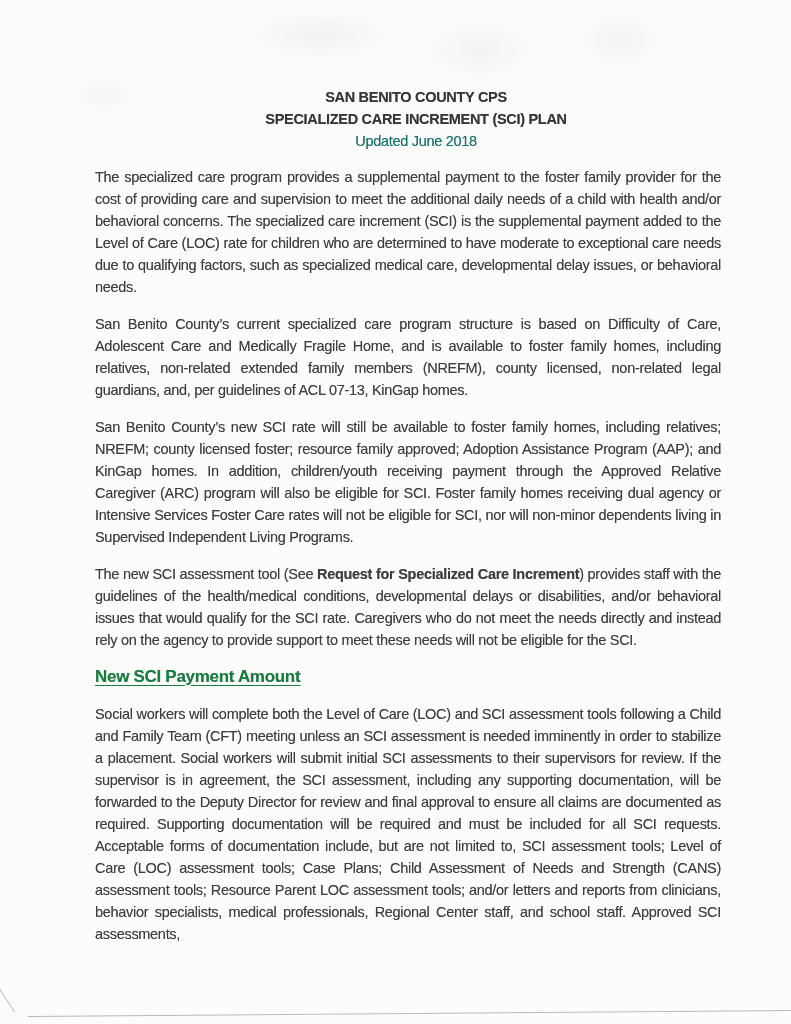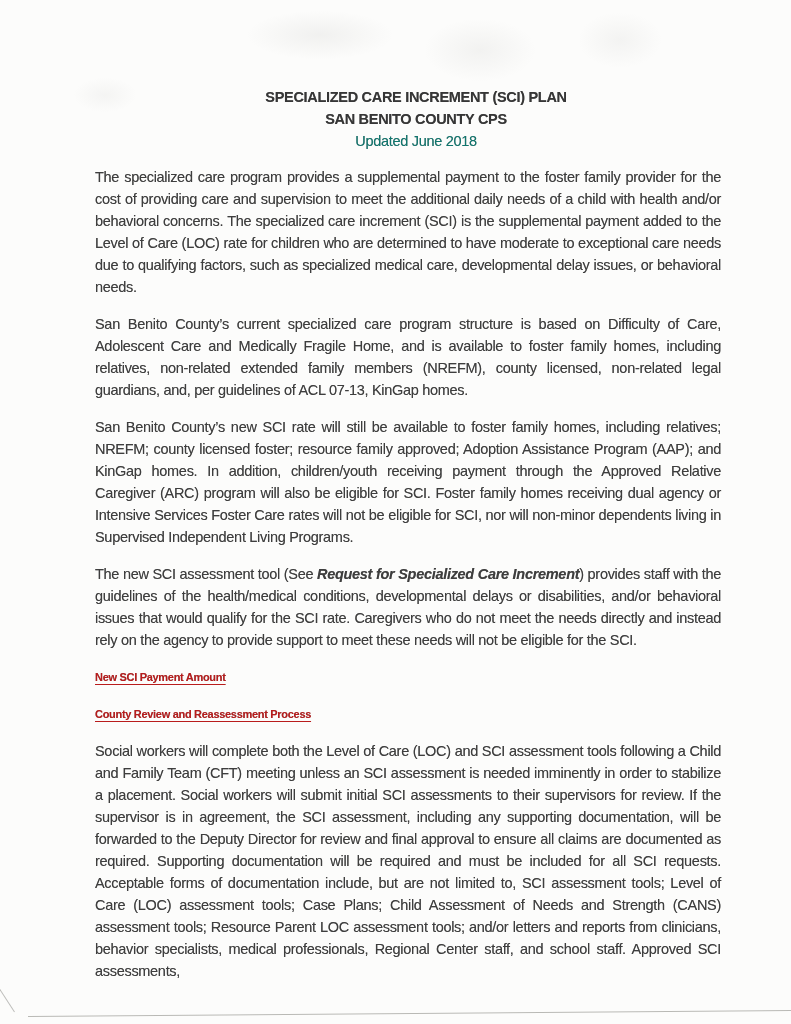--- a/index.html
+++ b/index.html
@@ -36,30 +36,30 @@
     color: #0f766e;
   }
   p.body-par {
     margin: 0 16px 15px 0;
     text-align: justify;
   }
   p.single-line {
     text-align: left;
   }
   h2.section-heading {
-    font-size: 11px;
+    font-size: 17px;
     line-height: 22px;
     font-weight: bold;
-    color: #b91c1c;
+    color: #15803d;
     margin: 6px 0 15px 0;
     text-decoration: underline;
     text-underline-offset: 3px;
     letter-spacing: -0.3px;
   }
-  .bi { font-weight: bold; font-style: italic; }
+  .bi { font-weight: bold; }
   .it { }
 
   
   .artifact { position: absolute; pointer-events: none; }
   .smudge-a {
     left: 215px; top: 0; width: 210px; height: 70px;
     background: radial-gradient(closest-side, rgba(140,140,135,0.10), rgba(140,140,135,0) 70%);
   }
   .smudge-b {
     left: 400px; top: 5px; width: 160px; height: 90px;
@@ -90,36 +90,35 @@
 <body>
 
 <div class="page">
 
   <div class="artifact smudge-a"></div>
   <div class="artifact smudge-b"></div>
   <div class="artifact smudge-c"></div>
   <div class="artifact smudge-d"></div>
 
   <header class="doc-header">
+    <div class="t">SAN BENITO COUNTY CPS</div>
     <div class="t">SPECIALIZED CARE INCREMENT (SCI) PLAN</div>
-    <div class="t">SAN BENITO COUNTY CPS</div>
     <div class="t-sub">Updated June 2018</div>
   </header>
 
   <p class="body-par">The specialized care program provides a supplemental payment to the foster family provider for the cost of providing care and supervision to meet the additional daily needs of a child with health and/or behavioral concerns.  The specialized care increment (SCI) is the supplemental payment added to the Level of Care (LOC) rate for children who are determined to have moderate to exceptional care needs due to qualifying factors, such as specialized medical care, developmental delay issues, or behavioral needs.</p>
 
   <p class="body-par">San Benito County’s current specialized care program structure is based on Difficulty of Care, Adolescent Care and Medically Fragile Home, and is available to foster family homes, including relatives, non-related extended family members (NREFM), county licensed, non-related legal guardians, and, per guidelines of ACL 07-13, KinGap homes.</p>
 
   <p class="body-par">San Benito County’s new SCI rate will still be available to foster family homes, including relatives; NREFM; county licensed foster; resource family approved; Adoption Assistance Program (AAP); and KinGap homes.  In addition, children/youth receiving payment through the Approved Relative Caregiver (ARC) program will also be eligible for SCI.  Foster family homes receiving dual agency or Intensive Services Foster Care rates will not be eligible for SCI, nor will non-minor dependents living in Supervised Independent Living Programs.</p>
 
   <p class="body-par"><span>The new SCI assessment tool (See </span><span class="bi">Request for Specialized Care Increment</span><span>) provides staff with the guidelines of the health/medical conditions, developmental delays or disabilities, and/or behavioral issues that would qualify for the SCI rate.  Caregivers who do not meet the needs directly and instead rely on the agency to provide support to meet these needs will not be eligible for the SCI.</span></p>
 
   <h2 class="section-heading">New SCI Payment Amount</h2>
 
 
-  <h2 class="section-heading">County Review and Reassessment Process</h2>
 
   <p class="body-par"><span>Social workers will complete both the Level of Care (LOC) and SCI assessment tools following a Child and Family Team (CFT) meeting </span><span class="it">unless</span><span> an SCI assessment is needed imminently in order to stabilize a placement.  Social workers will submit initial SCI assessments to their supervisors for review.  If the supervisor is in agreement, the SCI assessment, including any supporting documentation, will be forwarded to the Deputy Director for review and final approval to ensure all claims are documented as required.  Supporting documentation will be required and must be included for all SCI requests.  Acceptable forms of documentation include, but are not limited to, SCI assessment tools; Level of Care (LOC) assessment tools; Case Plans; Child Assessment of Needs and Strength (CANS) assessment tools; Resource Parent LOC assessment tools; and/or letters and reports from clinicians, behavior specialists, medical professionals, Regional Center staff, and school staff.  Approved SCI assessments,</span></p>
 
   <div class="artifact scan-edge-line"></div>
   <div class="artifact corner-mark"></div>
 
 </div>
 
 </body></html>

